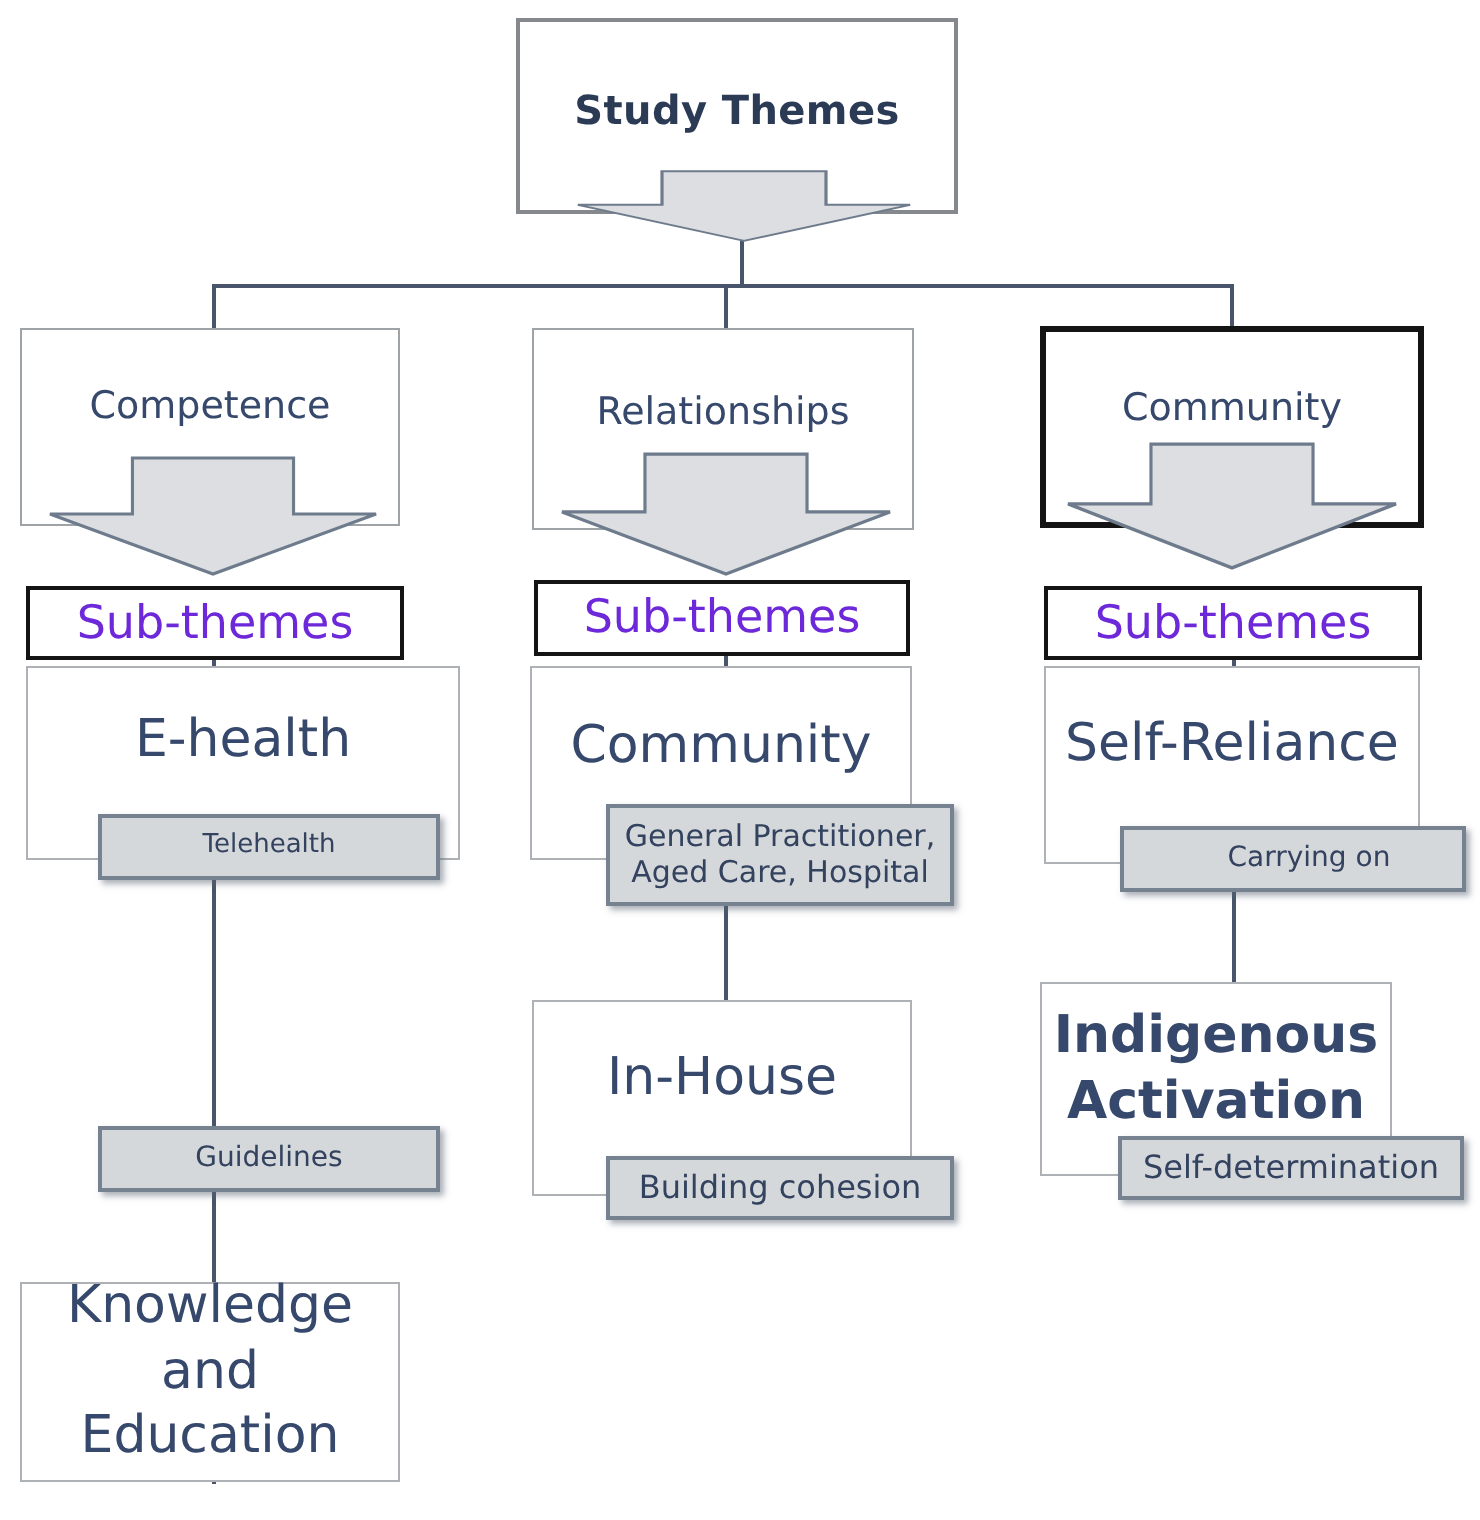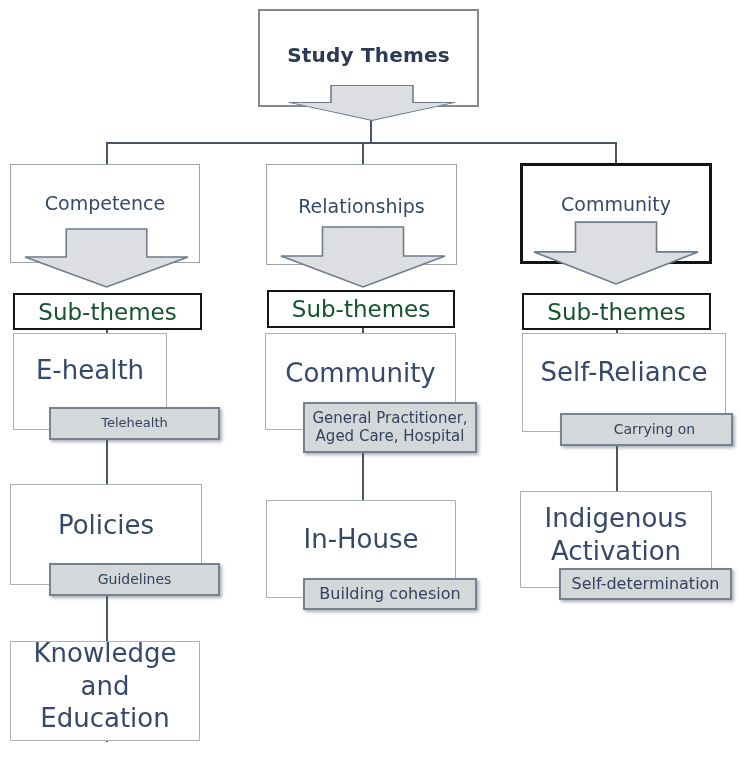--- a/index.html
+++ b/index.html
@@ -11,21 +11,21 @@
   .line{position:absolute;background:#49556a;}
   .box{position:absolute;background:#ffffff;box-sizing:border-box;}
   .theme-box{border:1px solid #9ea3a8;}
   .theme-box.heavy{border:3px solid #141414;}
   .study-box{border:2px solid #85898e;}
   .study-label{position:absolute;left:0;top:32px;width:100%;text-align:center;
     font-weight:bold;font-size:20px;color:#2b3a55;letter-spacing:.2px;}
   .theme-label{position:absolute;left:0;width:100%;text-align:center;
     font-size:19px;color:#36486b;}
   .sub-box{border:2px solid #141414;display:flex;align-items:center;justify-content:center;
-    font-size:23px;color:#14532d;}
+    font-size:23px;color:#6d28d9;}
   .item-box{border:1px solid #aeb2b6;display:flex;align-items:center;justify-content:center;
     text-align:center;font-size:26px;color:#36486b;line-height:1.25;}
   .tag-box{position:absolute;box-sizing:border-box;background:#d5d8da;border:2px solid #76828f;
     box-shadow:2px 2px 3px rgba(90,100,115,.5);
     display:flex;align-items:center;justify-content:center;text-align:center;
     color:#33425f;z-index:5;line-height:1.15;}
   .arrow{position:absolute;z-index:4;}
   .arrow polygon{fill:#dcdee1;stroke:#6e7b8c;stroke-width:1.6;}
   .spine{z-index:0;}
   .box,.sub-box,.item-box{z-index:2;}
@@ -55,30 +55,27 @@
   <div class="box theme-box" style="left:10px;top:164px;width:190px;height:99px;">
     <div class="theme-label" style="top:27px;">Competence</div>
   </div>
   <svg class="arrow" style="left:23px;top:228px;" width="167" height="60" viewBox="0 0 170 60" preserveAspectRatio="none">
     <polygon points="44,1 126,1 126,29 168,29 85,59 2,29 44,29"></polygon>
   </svg>
   <div class="box sub-box" style="left:13px;top:293px;width:189px;height:37px;">
     <span>Sub-themes</span>
   </div>
 
-  <div class="box item-box" style="left:13px;top:333px;width:154px;height:97px;padding-bottom:22px;">
+  <div class="box item-box" style="left:13px;top:333px;width:217px;height:97px;padding-bottom:22px;">
     <span>E-health</span>
   </div>
   <div class="tag-box" style="left:49px;top:407px;width:171px;height:33px;font-size:13px;">
     <span>Telehealth</span>
   </div>
 
-  <div class="box item-box" style="left:10px;top:484px;width:192px;height:101px;padding-bottom:18px;">
-    <span>Policies</span>
-  </div>
   <div class="tag-box" style="left:49px;top:563px;width:171px;height:33px;font-size:14px;">
     <span>Guidelines</span>
   </div>
 
   <div class="box item-box" style="left:10px;top:641px;width:190px;height:100px;padding:0 2px 10px 2px;">
     <span>Knowledge and Education</span>
   </div>
 
   <div class="box theme-box" style="left:266px;top:164px;width:191px;height:101px;">
     <div class="theme-label" style="top:30px;">Relationships</div>
@@ -107,27 +104,27 @@
   <div class="box theme-box heavy" style="left:520px;top:163px;width:192px;height:101px;">
     <div class="theme-label" style="top:27px;">Community</div>
   </div>
   <svg class="arrow" style="left:532px;top:221px;" width="168" height="64" viewBox="0 0 170 60" preserveAspectRatio="none">
     <polygon points="44,1 126,1 126,29 168,29 85,59 2,29 44,29"></polygon>
   </svg>
   <div class="box sub-box" style="left:522px;top:293px;width:189px;height:37px;">
     <span>Sub-themes</span>
   </div>
 
-  <div class="box item-box" style="left:522px;top:333px;width:204px;height:99px;padding-bottom:20px;">
+  <div class="box item-box" style="left:522px;top:333px;width:188px;height:99px;padding-bottom:20px;">
     <span>Self-Reliance</span>
   </div>
   <div class="tag-box" style="left:560px;top:413px;width:173px;height:33px;font-size:14px;padding-left:16px;">
     <span>Carrying on</span>
   </div>
 
-  <div class="box item-box" style="left:520px;top:491px;width:192px;height:97px;padding:4px 4px 14px 4px;">
+  <div class="box item-box" style="left:520px;top:491px;width:176px;height:97px;padding:4px 4px 14px 4px;font-weight:bold;">
     <span>Indigenous Activation</span>
   </div>
   <div class="tag-box" style="left:559px;top:568px;width:173px;height:32px;font-size:16px;">
     <span>Self-determination</span>
   </div>
 
 </div>
 
 </body></html>

